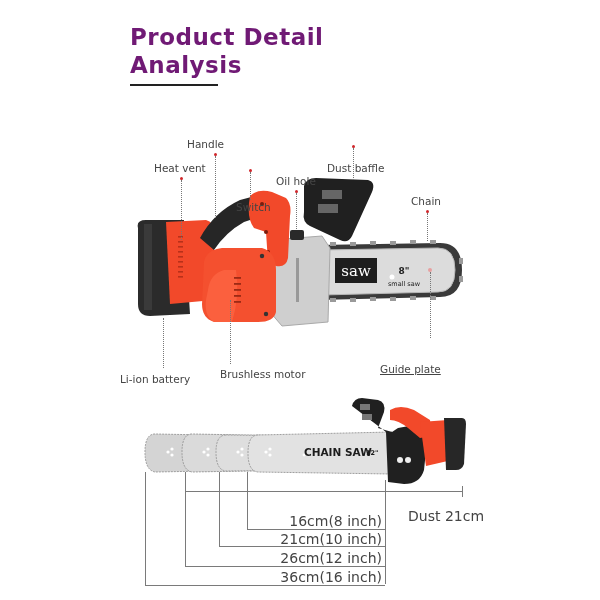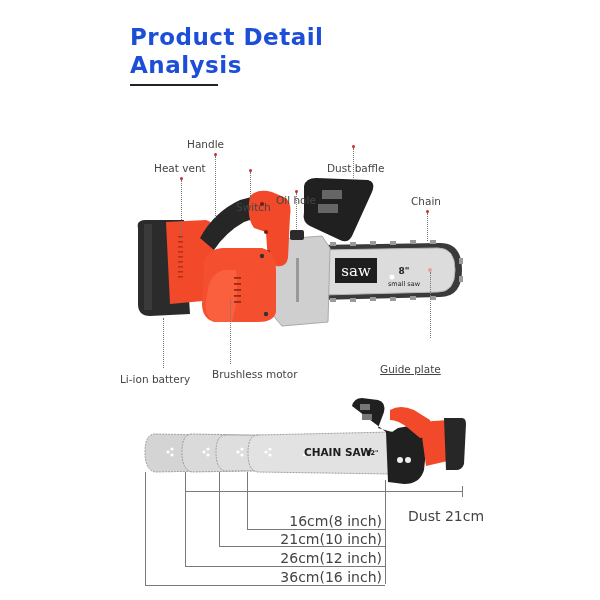--- a/index.html
+++ b/index.html
@@ -1,20 +1,20 @@
 <!DOCTYPE html>
 <html><head>
 <meta charset="utf-8">
 <style>
   html, body { margin:0; padding:0; background:#ffffff; }
   body { width:600px; height:600px; position:relative; overflow:hidden;
          font-family: "DejaVu Sans", sans-serif; color:#333; }
   .abs { position:absolute; }
   .title { left:130px; font-family:"DejaVu Sans", sans-serif; font-weight:bold;
-           font-size:23px; color:#1d4ed8; letter-spacing:0.5px; line-height:26px; }
+           font-size:23px; color:#701a75; letter-spacing:0.5px; line-height:26px; }
   .title-underline { left:130px; top:84px; width:88px; height:2px; background:#222; }
   .lbl { font-size:10.5px; color:#444; white-space:nowrap; line-height:12px; }
   .leader { width:0; border-left:1px dotted #777; }
   .dot { width:3px; height:3px; border-radius:50%; background:#d0262a; }
   .dim-line { background:#7a7a7a; }
   .dimtxt { font-size:14px; color:#444; white-space:nowrap; line-height:12px; }
 </style>
 </head>
 <body>
 
@@ -106,36 +106,36 @@
 <div class="abs leader" style="left:353px;top:148px;height:32px;"></div>
 
 <div class="abs lbl" style="left:154px;top:162px;">Heat vent</div>
 <div class="abs dot" style="left:180px;top:177px;"></div>
 <div class="abs leader" style="left:181px;top:180px;height:60px;"></div>
 
 <div class="abs lbl" style="left:236px;top:154px;margin-top:47px;">Switch</div>
 <div class="abs dot" style="left:249px;top:169px;"></div>
 <div class="abs leader" style="left:250px;top:172px;height:28px;"></div>
 
-<div class="abs lbl" style="left:276px;top:175px;margin-top:19px;">Oil hole</div>
+<div class="abs lbl" style="left:276px;top:175px;">Oil hole</div>
 <div class="abs dot" style="left:295px;top:190px;"></div>
 <div class="abs leader" style="left:296px;top:193px;height:36px;"></div>
 
 <div class="abs lbl" style="left:411px;top:195px;">Chain</div>
 <div class="abs dot" style="left:426px;top:210px;"></div>
 <div class="abs leader" style="left:427px;top:213px;height:28px;"></div>
 
 <div class="abs leader" style="left:430px;top:272px;height:66px;"></div>
 <div class="abs lbl" style="left:380px;top:363px;text-decoration:underline;">Guide plate</div>
 
 <div class="abs leader" style="left:163px;top:318px;height:50px;"></div>
 <div class="abs lbl" style="left:120px;top:373px;text-align:center;">Li-ion battery</div>
 
 <div class="abs leader" style="left:230px;top:300px;height:64px;"></div>
-<div class="abs lbl" style="left:212px;top:368px;text-align:right;">Brushless motor</div>
+<div class="abs lbl" style="left:220px;top:368px;text-align:right;">Brushless motor</div>
 
 <svg class="abs" style="left:140px;top:392px;" width="330" height="100" viewBox="140 392 330 100">
 
   <path d="M155 434 Q145 434 145 452 Q145 470 155 472 L260 470 L260 436 Z" fill="#d4d4d4" stroke="#9e9e9e" stroke-dasharray="2 1"></path>
 
   <path d="M192 434 Q182 434 182 452 Q182 470 192 472 L300 470 L300 436 Z" fill="#dadada" stroke="#9e9e9e" stroke-dasharray="2 1"></path>
 
   <path d="M226 435 Q216 435 216 452 Q216 470 226 471 L320 470 L320 436 Z" fill="#dedede" stroke="#9e9e9e" stroke-dasharray="2 1"></path>
 
   <path d="M258 435 Q248 435 248 453 Q248 471 258 472 L392 474 L392 432 Z" fill="#e2e2e2" stroke="#9e9e9e" stroke-dasharray="2 1"></path>

